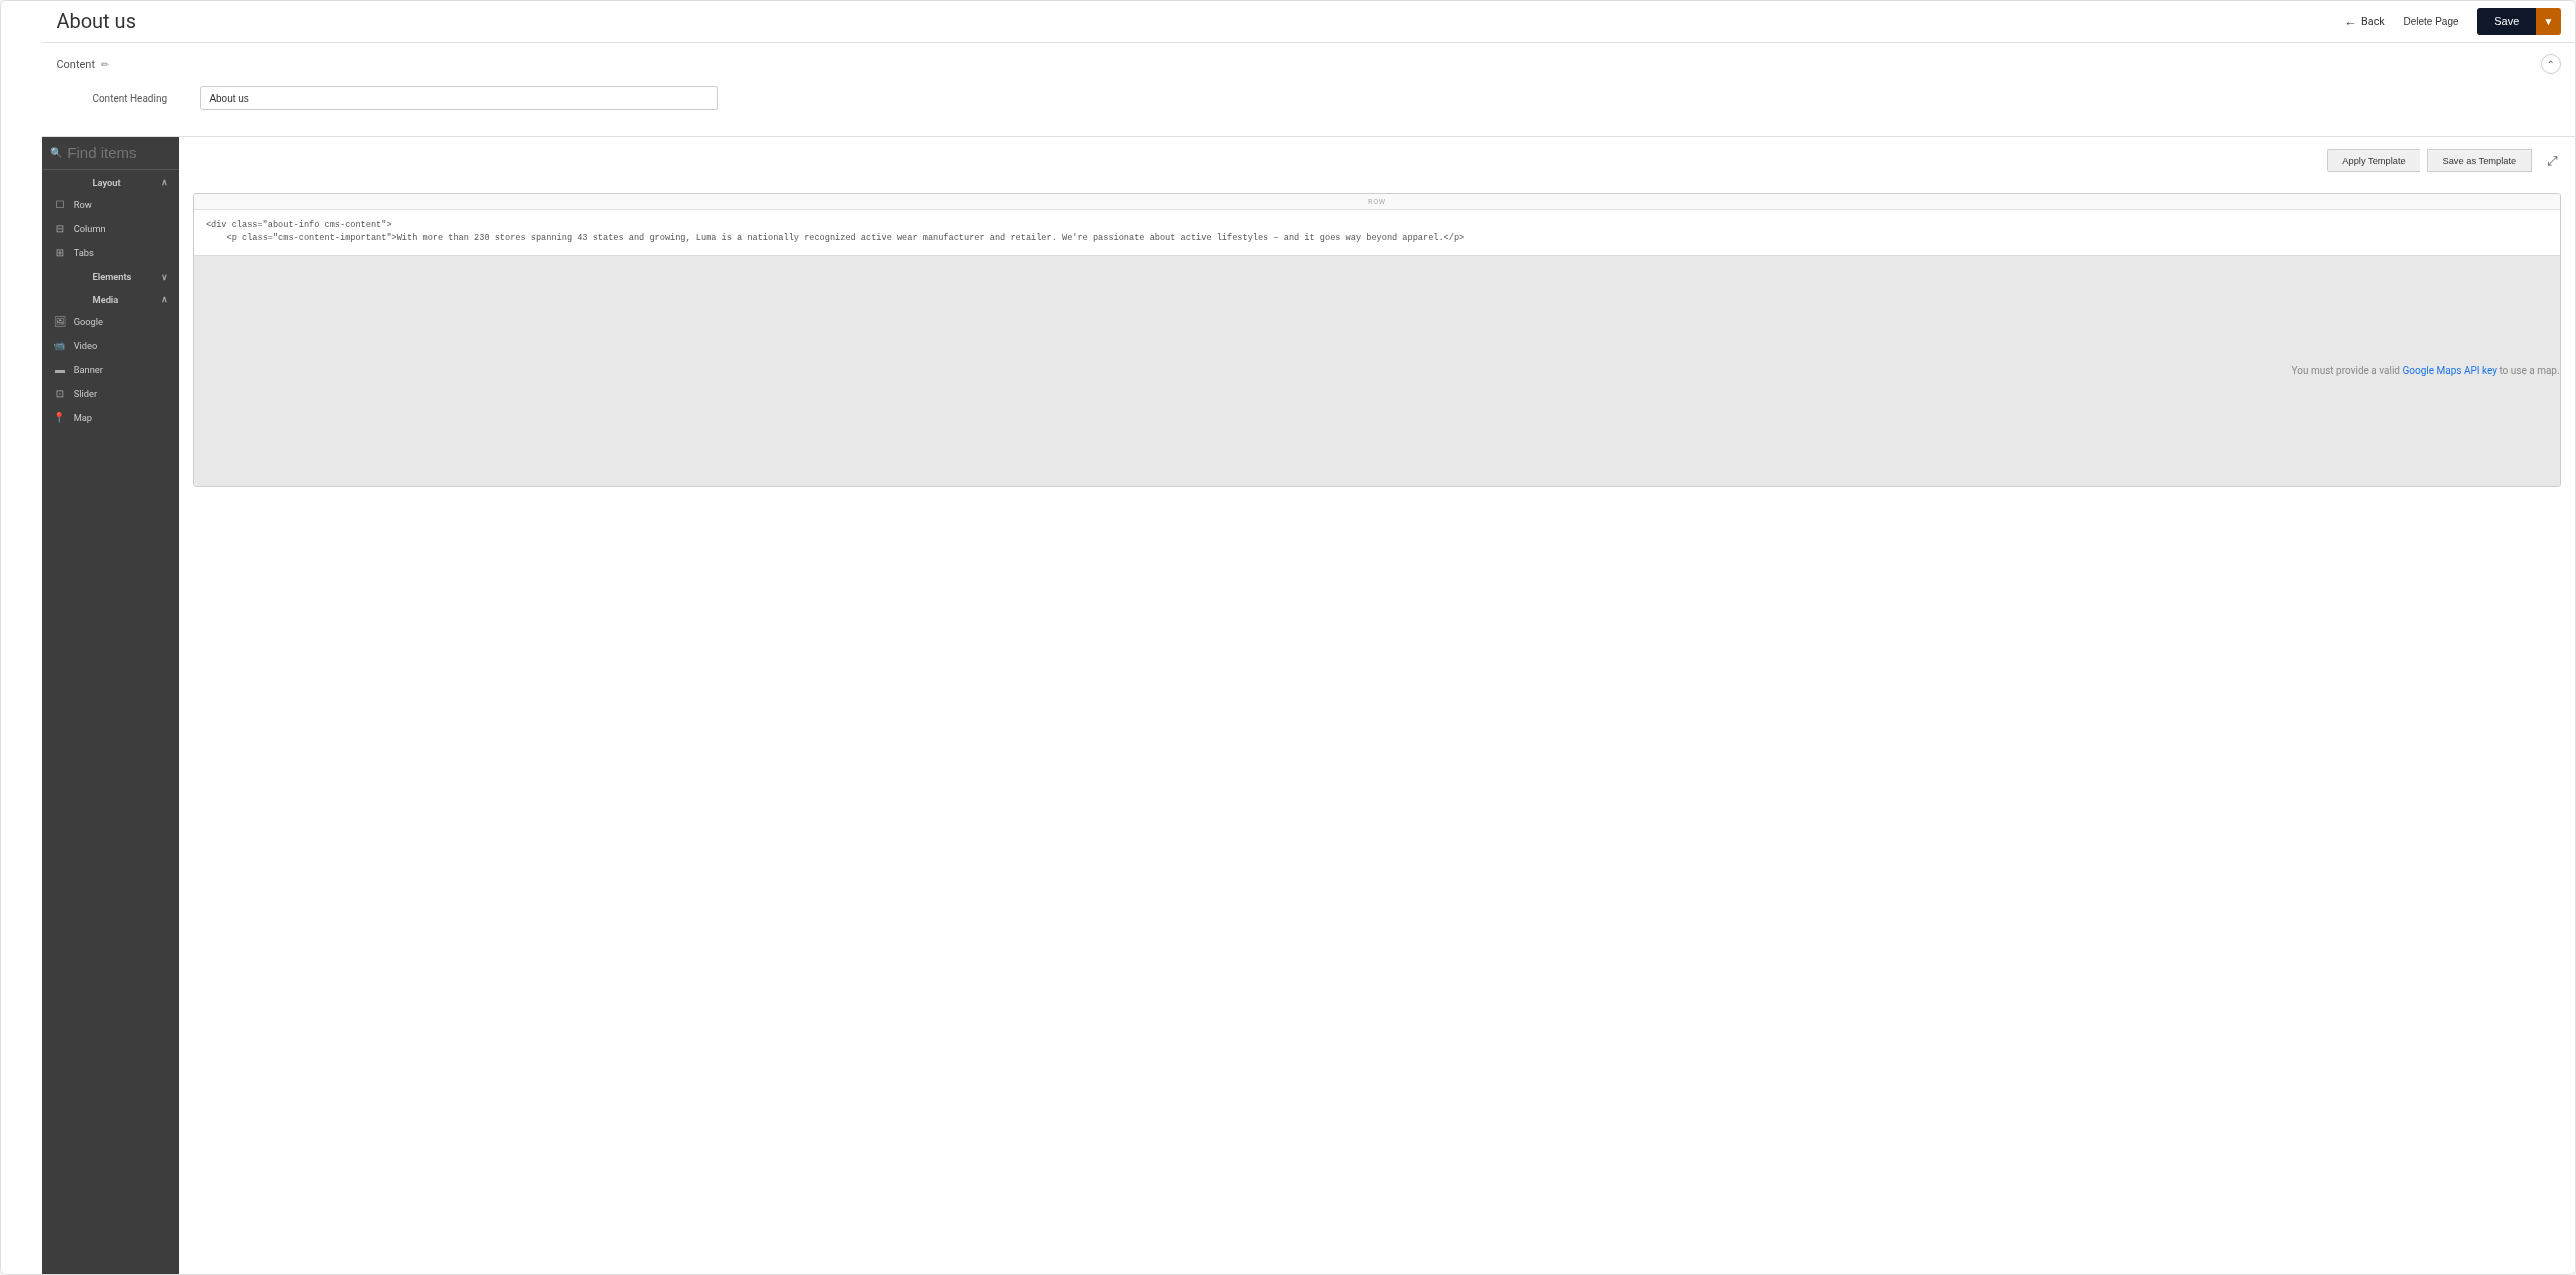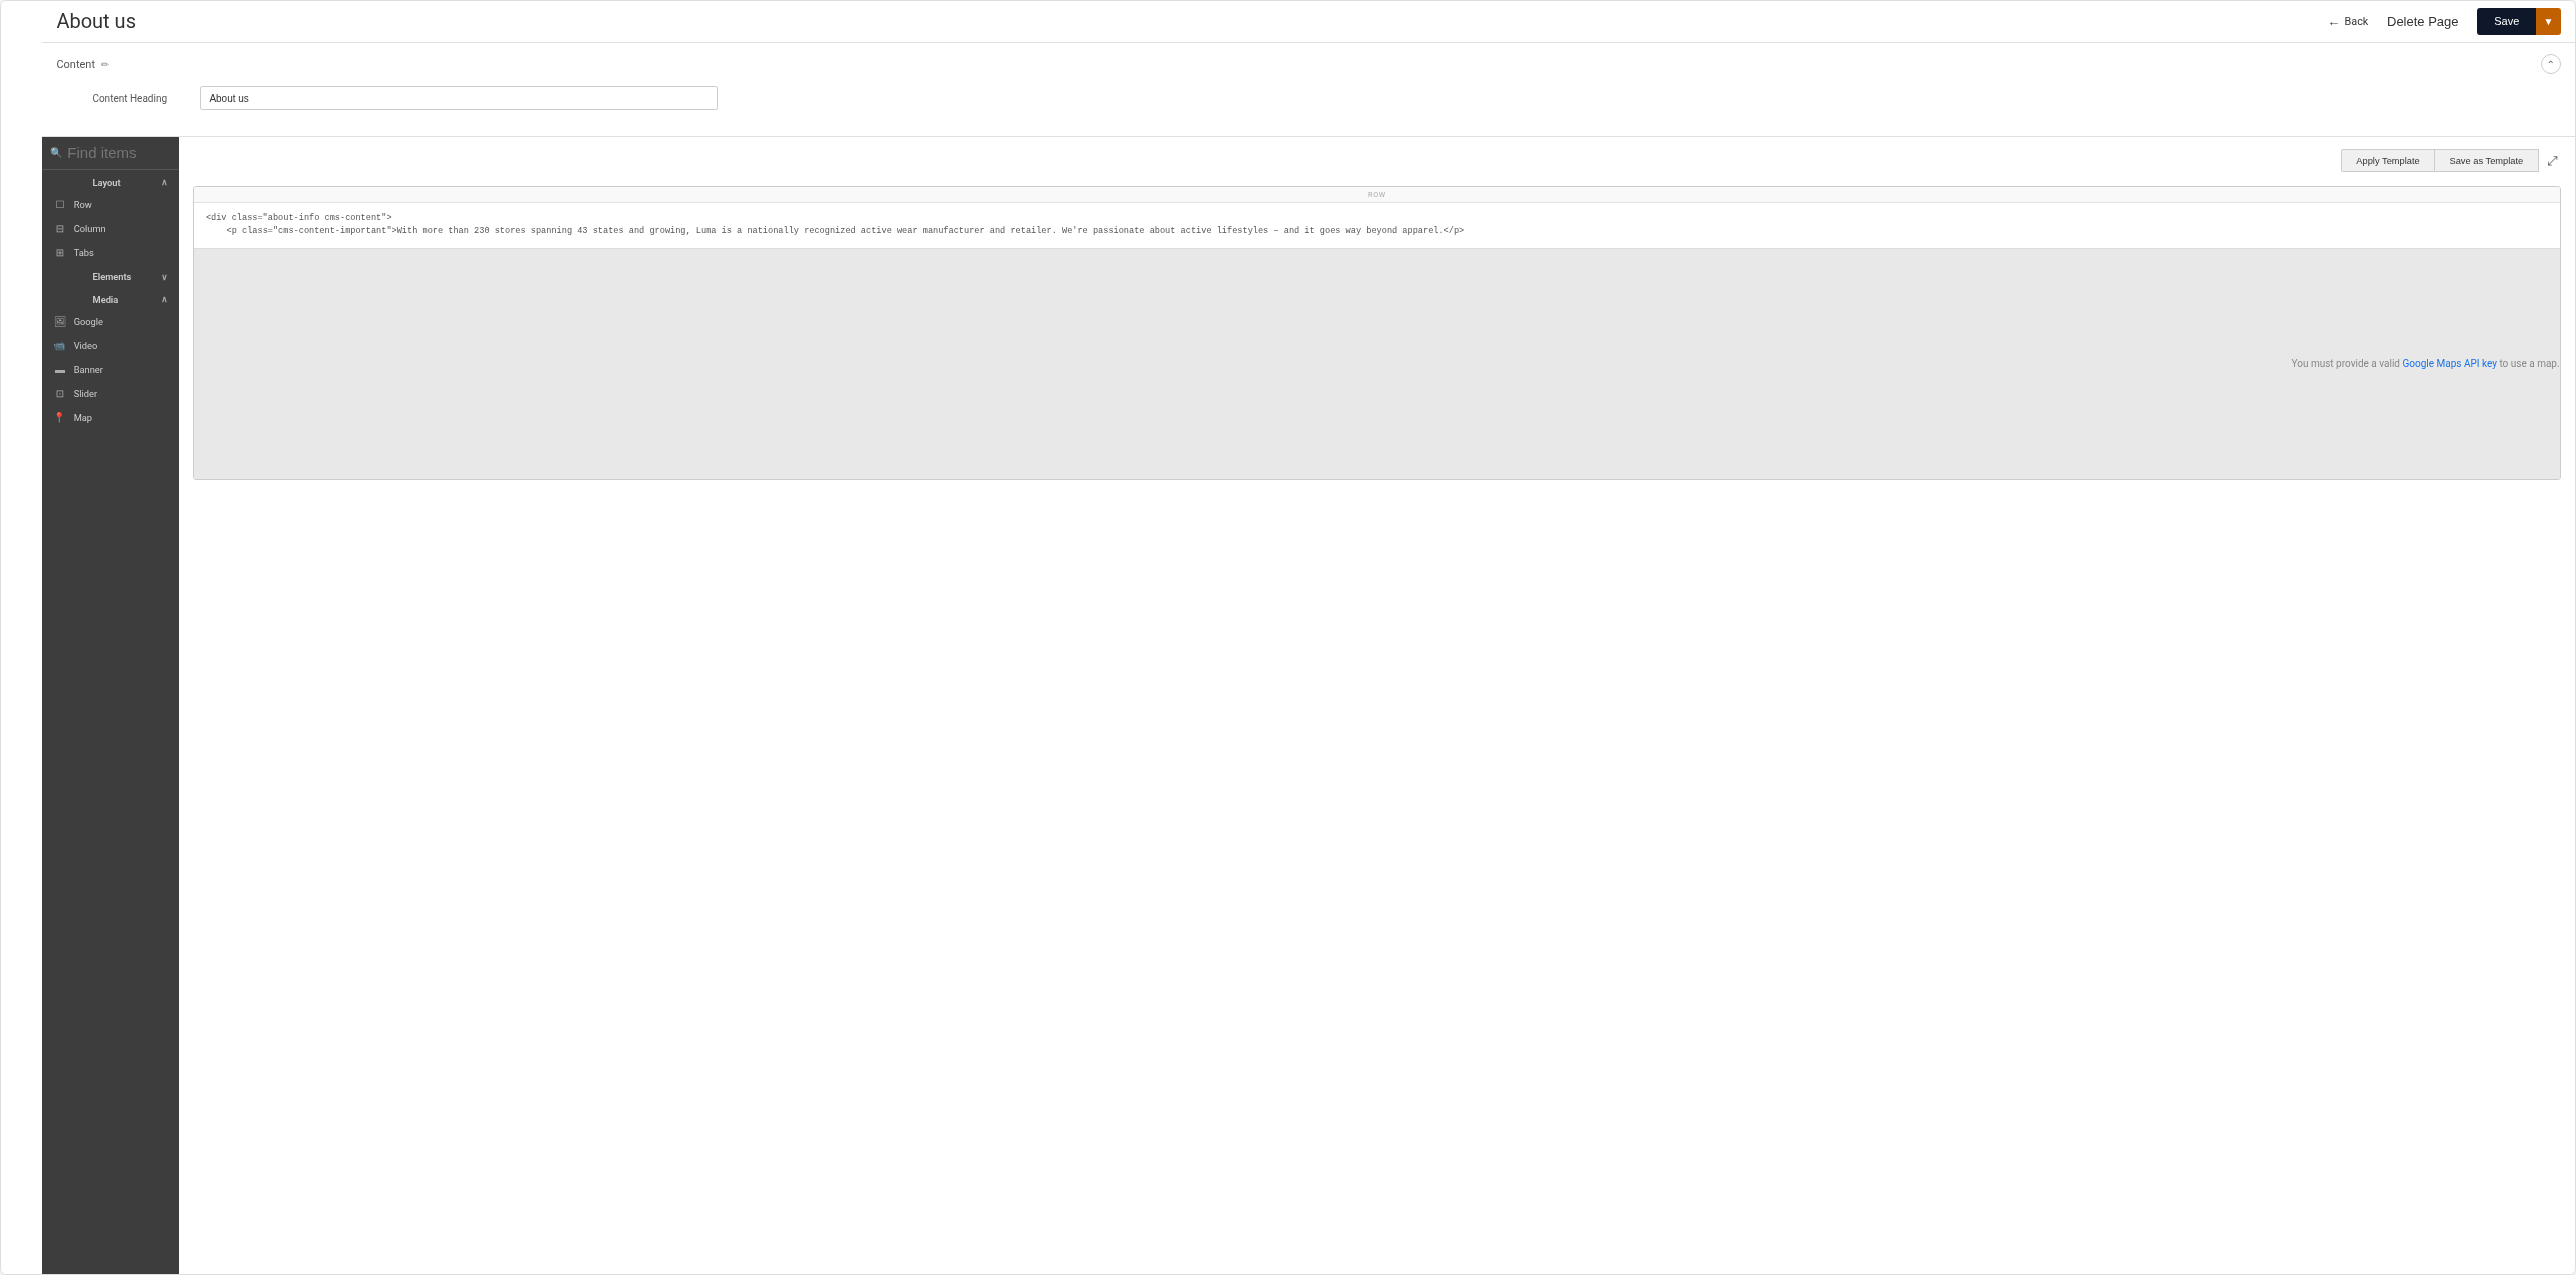--- a/index.html
+++ b/index.html
@@ -47,21 +47,21 @@
       cursor: pointer;
       text-decoration: none;
     }
     .back-arrow {
       font-size: 13px;
     }
     .delete-btn {
       background: none;
       border: none;
       color: #333;
-      font-size: 13px;
+      font-size: 10px;
       cursor: pointer;
       padding: 4.3px 7.2px;
     }
     .save-btn-group {
       display: flex;
       align-items: stretch;
     }
     .save-btn {
       background: #0f172a;
       color: #fff;
@@ -201,22 +201,22 @@
     }
     
     .main-content {
       flex: 1;
       padding: 11.5px 14.4px;
     }
     .template-actions {
       display: flex;
       justify-content: flex-end;
       align-items: center;
-      gap: 0;
-      margin-bottom: 14px;
+      gap: 7px;
+      margin-bottom: 21px;
     }
     .template-btn {
       background: #f0f0f0;
       border: 0.7px solid #ccc;
       padding: 5.8px 14.4px;
       font-size: 9.3px;
       cursor: pointer;
       color: #333;
     }
     .template-btn:first-child {

